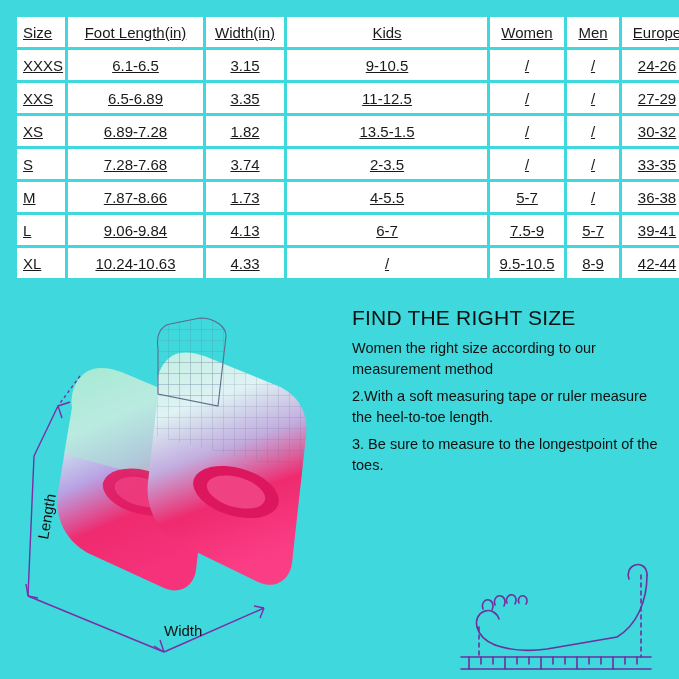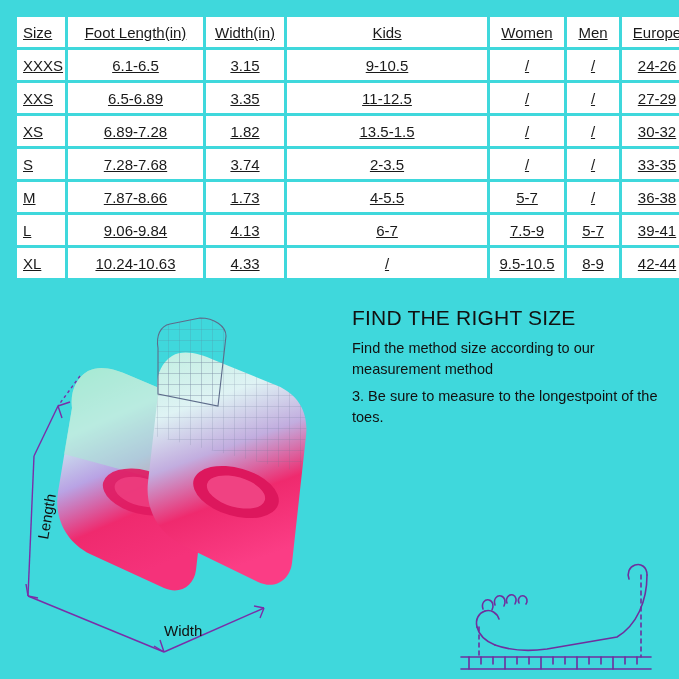--- a/index.html
+++ b/index.html
@@ -241,21 +241,22 @@
         <path d="M150,356 L140,350 M150,356 L146,344"></path>
         <path d="M250,312 L240,310 M250,312 L246,322"></path>
         <path d="M66,80 L44,110" stroke-dasharray="3 3"></path>
       </g>
       <text x="34" y="244" transform="rotate(-80 34 244)" font-size="15" fill="#111" font-family="'Liberation Sans',sans-serif">Length</text>
       <text x="150" y="340" font-size="15" fill="#111" font-family="'Liberation Sans',sans-serif">Width</text>
     </svg>
 
     <div class="textcol">
       <h2>FIND THE RIGHT SIZE</h2>
-      <p class="body">Find the method size according to our measurement method</p>
+      <p class="body">Women the right size according to our measurement method</p>
+      <p class="body">2.With a soft measuring tape or ruler measure the heel-to-toe length.</p>
       <p class="body">3. Be sure to measure to the longestpoint of the toes.</p>
     </div>
 
     <svg class="footicon" viewBox="0 0 210 120">
       <g fill="none" stroke="#6f2f9e" stroke-width="1.6" stroke-linecap="round">
         <path d="M196,18 C196,44 186,68 166,80 L96,92 C74,95 58,93 44,88"></path>
         <path d="M44,88 C34,84 28,78 26,70"></path>
         <path d="M26,70 C24,62 28,56 34,54"></path>
         <path d="M34,54 C40,52 46,56 48,62"></path>
         <path d="M196,18 C196,10 190,6 184,8 C178,10 176,16 178,22"></path>

